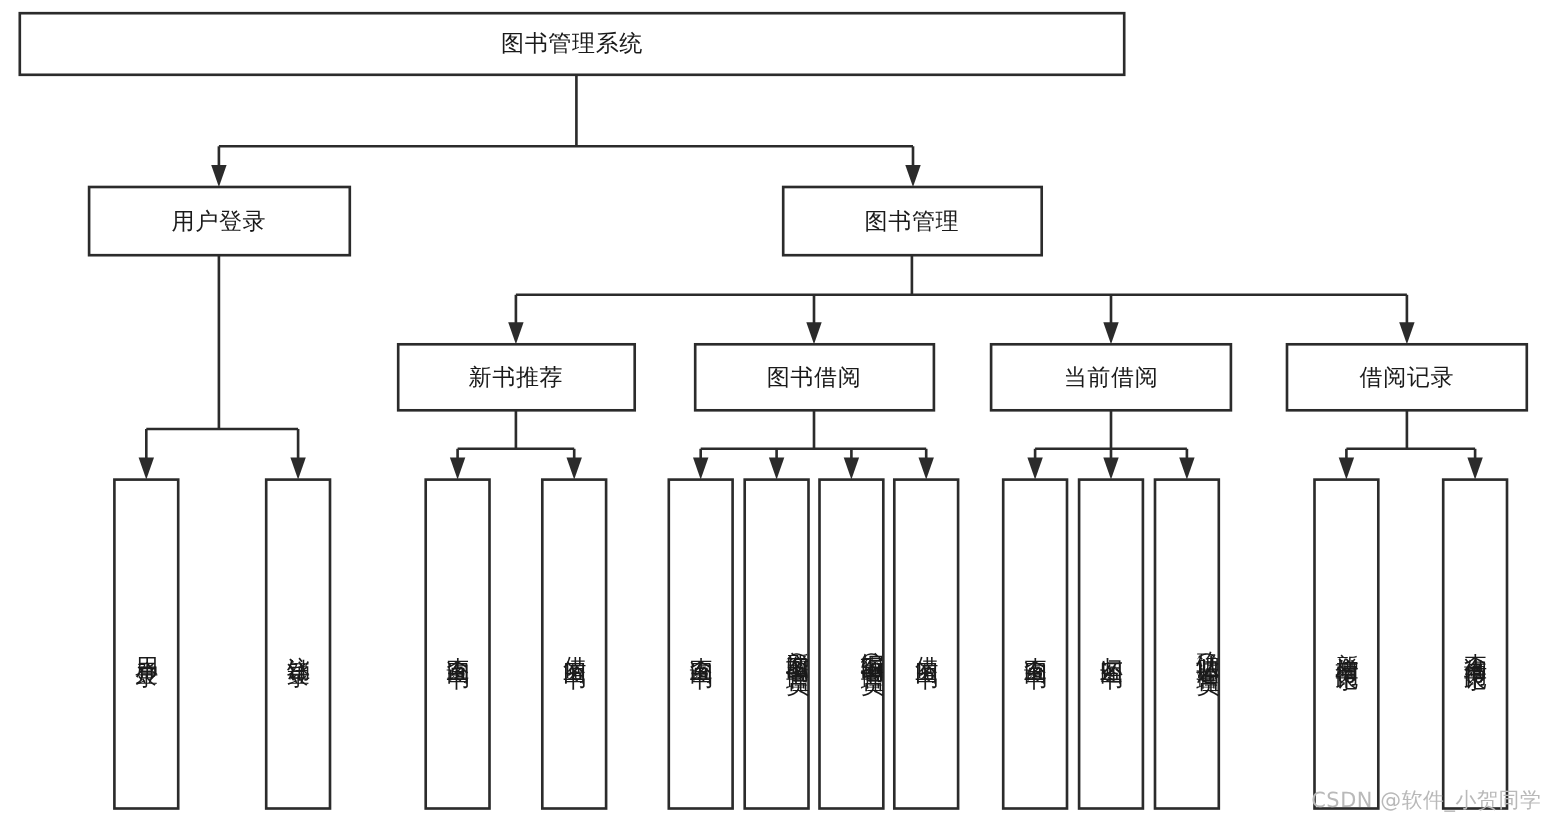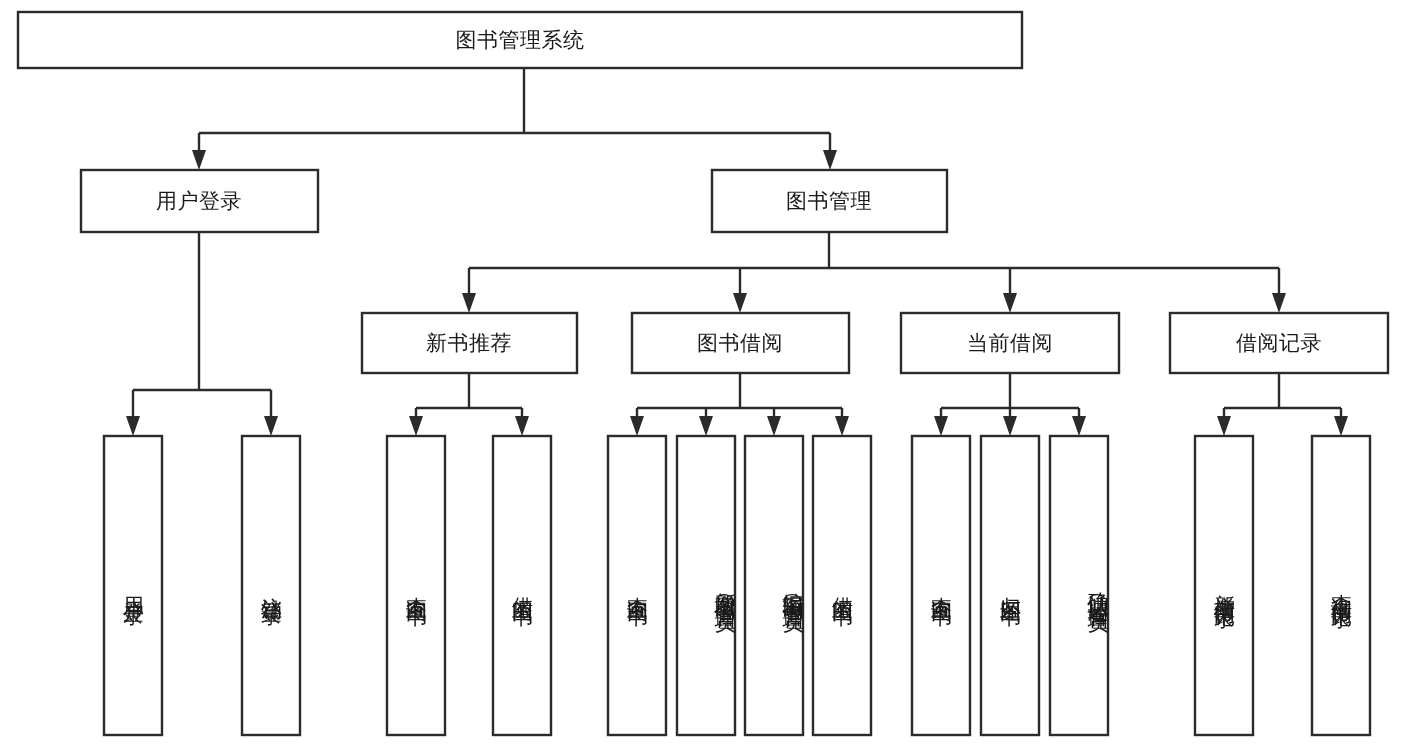--- a/index.html
+++ b/index.html
@@ -238,14 +238,15 @@
   <div class="leaf-label align-start" style="left:745px; top:442px; width:58px; height:293px;">编辑图书（管理员）</div>
   <div class="leaf-label align-center" style="left:813px; top:436px; width:58px; height:299px;">借阅图书</div>
 
   <div class="leaf-label align-center" style="left:912px; top:436px; width:58px; height:299px;">查询图书</div>
   <div class="leaf-label align-center" style="left:981px; top:436px; width:58px; height:299px;">归还图书</div>
   <div class="leaf-label align-start" style="left:1050px; top:442px; width:58px; height:293px;">确认归还（管理员）</div>
 
   <div class="leaf-label align-center" style="left:1195px; top:436px; width:58px; height:299px;">新增借阅记录</div>
   <div class="leaf-label align-center" style="left:1312px; top:436px; width:58px; height:299px;">查询借阅记录</div>
 
+  <div class="watermark" style="left:1192px; top:715px;">CSDN @软件_小贺同学</div>
 
 </div>
 
 </body></html>

